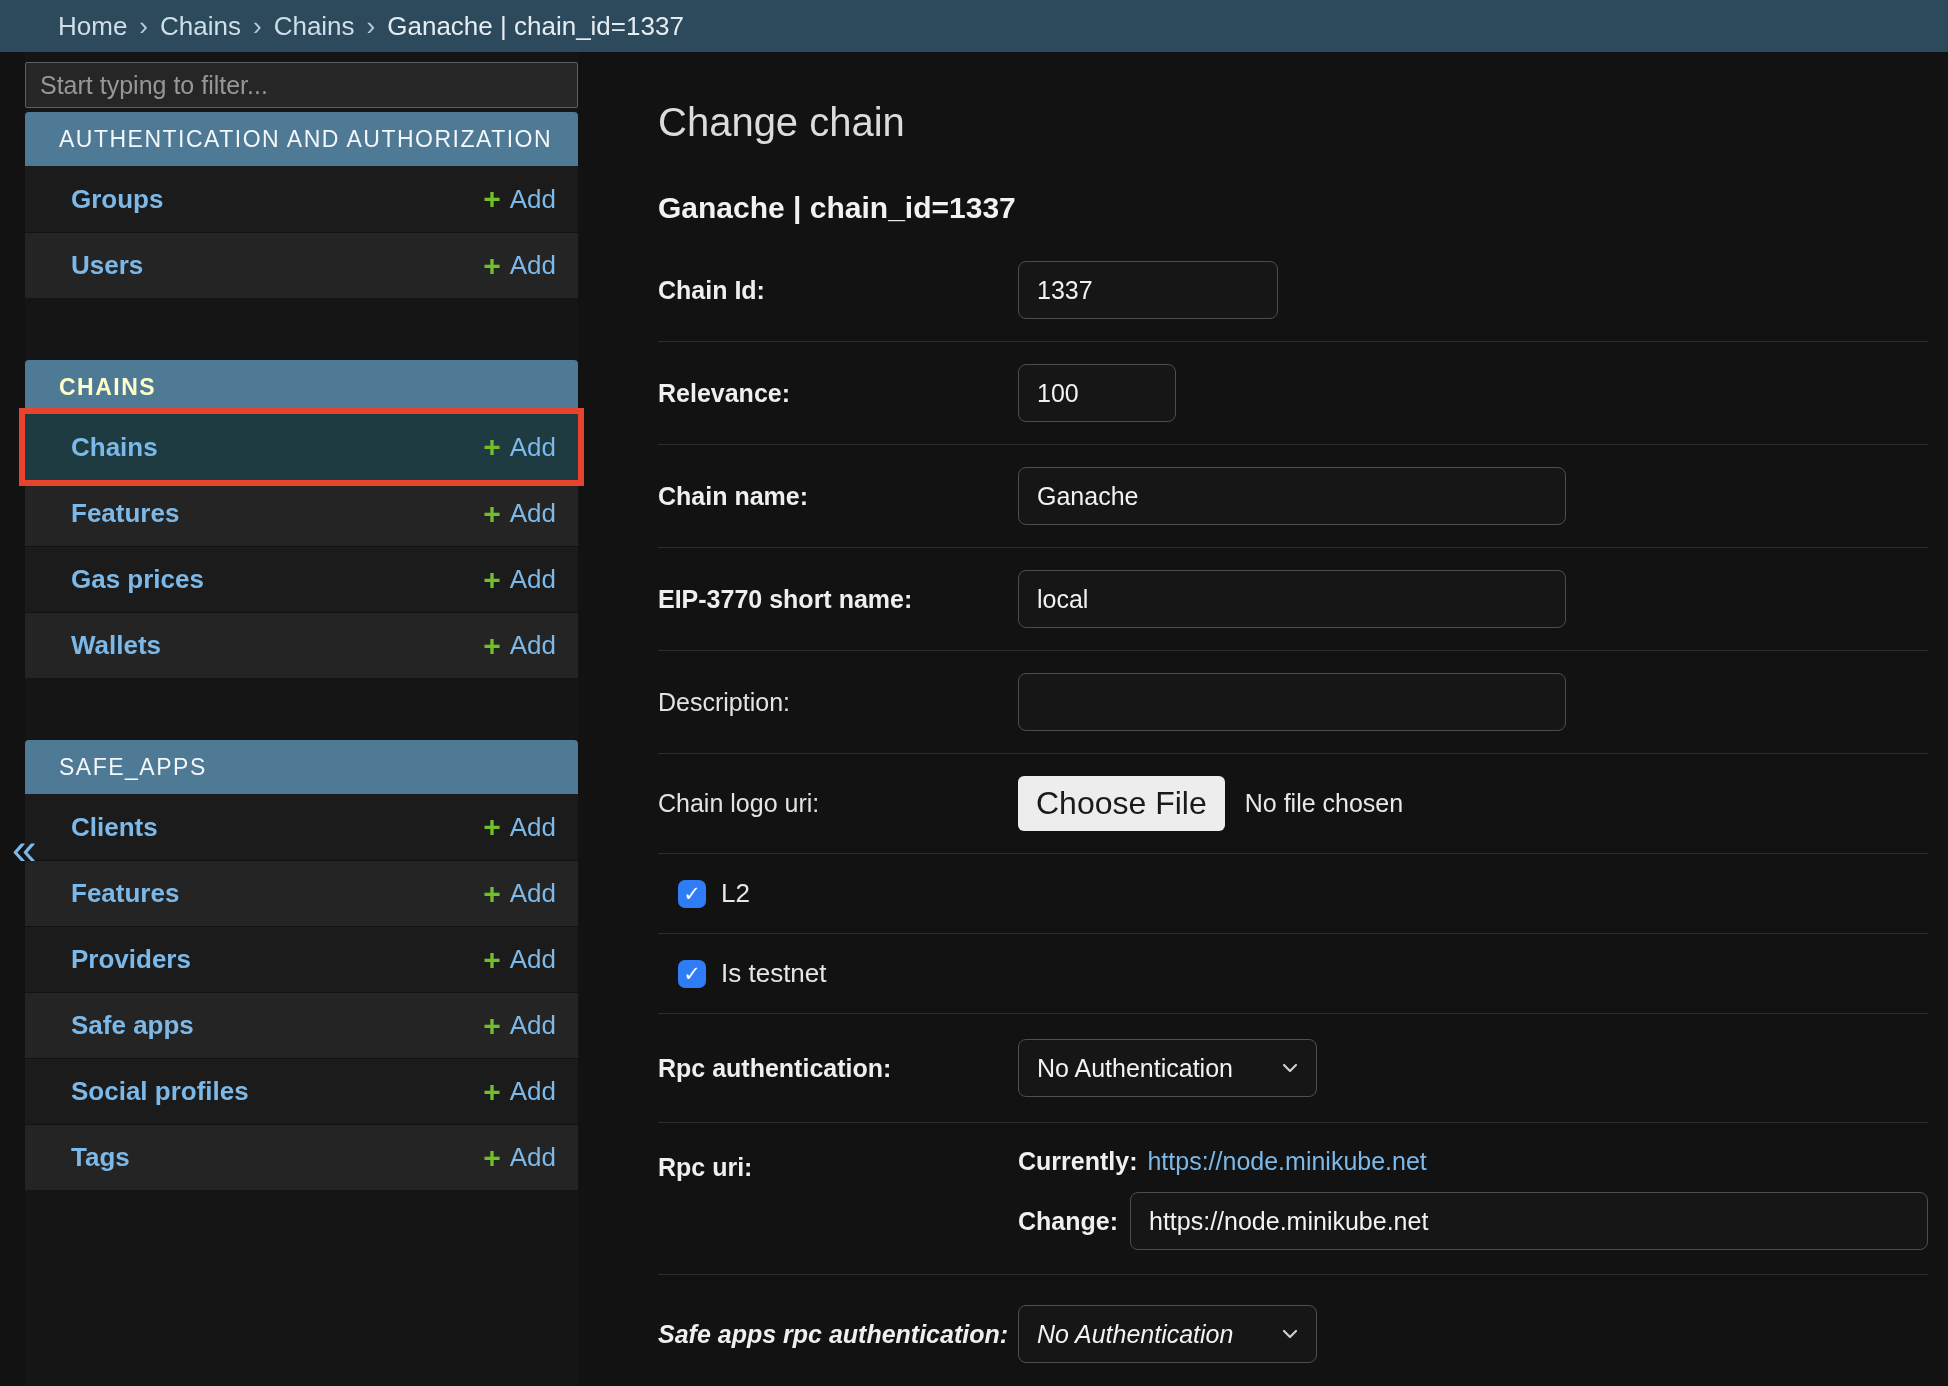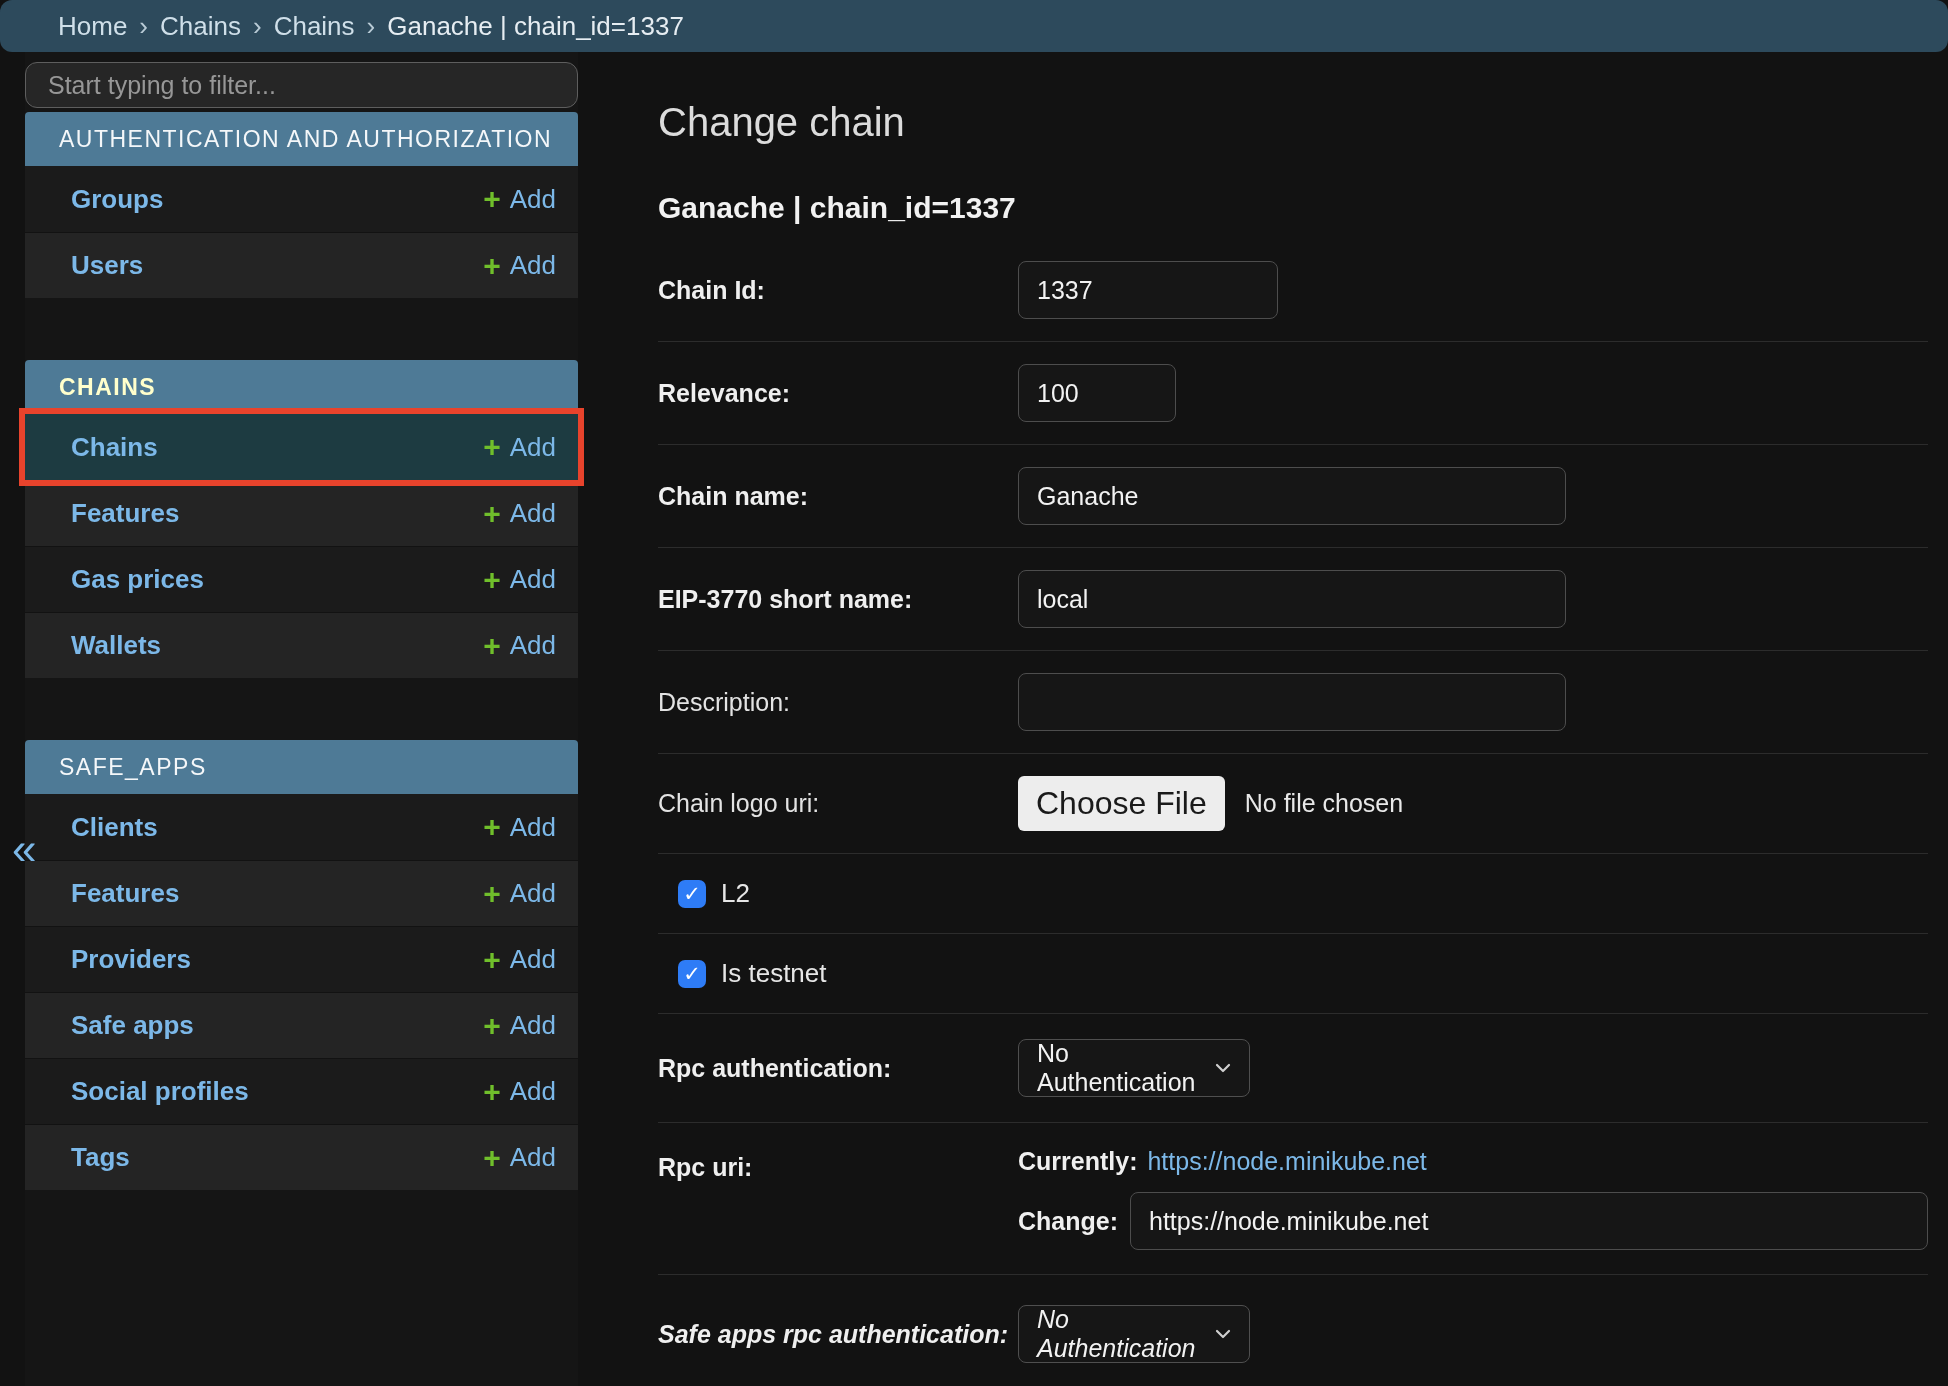--- a/index.html
+++ b/index.html
@@ -2,30 +2,30 @@
 <html><head>
 <meta charset="utf-8">
 <style>
   * { margin:0; padding:0; box-sizing:border-box; }
   html,body { width:1948px; height:1386px; overflow:hidden;
     background:#121212; font-family:"Liberation Sans","DejaVu Sans",sans-serif; }
 
   
   .breadcrumb { position:absolute; left:0; top:0; width:1948px; height:52px;
     background:#2d4a5c; display:flex; align-items:center; padding-left:58px;
-    font-size:26px; color:#e6edf2;border-radius:12px; }
+    font-size:26px; color:#e6edf2; }
   .breadcrumb a { color:#cfdfe9; text-decoration:none; }
   .breadcrumb .sep { color:#b9cbd6; margin:0 12px; }
 
   
   .sidebar { position:absolute; left:25px; top:52px; width:553px; bottom:0;
     background:#151515; }
   .filter-input { display:block; width:553px; height:46px; margin-top:10px;
-    background:#262626; border:1px solid #5e5e5e; border-radius:12px;
-    color:#cbcbcb; font-size:25px; padding:0 22px; outline:none;
+    background:#262626; border:1px solid #5e5e5e; border-radius:2px;
+    color:#cbcbcb; font-size:25px; padding:0 14px; outline:none;
     font-family:inherit; }
   .filter-input::placeholder { color:#979797; }
   .module { margin-top:4px; }
   .module.gap { margin-top:62px; }
   .caption { height:54px; background:#4e7a96; color:#f4f7f9; font-size:23px;
     font-weight:500; letter-spacing:1.5px; display:flex; align-items:center;
     padding-left:34px; border-radius:4px 4px 0 0; text-transform:uppercase; }
   .caption.active { color:#ffffcc; font-weight:700; }
   .nav-row { height:66px; display:flex; align-items:center;
     justify-content:space-between; padding:0 22px 0 46px; background:#1b1b1b; }
@@ -51,21 +51,21 @@
     margin-bottom:14px; }
   .frow { display:flex; align-items:center; border-bottom:1px solid #2c2c2c;
     padding:22px 0; }
   .frow:last-child { border-bottom:none;font-style:italic; }
   .flabel { width:360px; flex:0 0 360px; font-size:25px; color:#e3e3e3; }
   .flabel.req { font-weight:700; color:#efefef; }
   .tinput { height:58px; background:#161616; border:1px solid #4d4d4d;
     border-radius:8px; color:#f2f2f2; font-size:25px; padding:0 18px;
     outline:none; font-family:inherit; }
   .w-xs { width:158px; } .w-sm { width:260px; } .w-md { width:548px; }
-  .selectbox { width:232px; height:58px; background:#161616;
+  .selectbox { width:299px; height:58px; background:#161616;
     border:1px solid #4f4f4f; border-radius:8px; display:flex;
     align-items:center; justify-content:space-between; padding:0 16px 0 18px;
     font-size:25px; color:#f2f2f2; cursor:pointer; }
   .chev { width:20px; height:20px; flex:0 0 20px; }
   .frow.cb { padding:24px 0; border-bottom:1px solid #2c2c2c; }
   .checkbox { width:28px; height:28px; border-radius:7px; background:#2e7cf6;
     display:flex; align-items:center; justify-content:center; cursor:pointer;
     margin-left:20px; }
   .checkbox .mark { color:#fff; font-size:21px; font-weight:700; line-height:1; }
   .cb-label { margin-left:15px; font-size:26px; color:#e6e6e6; }

